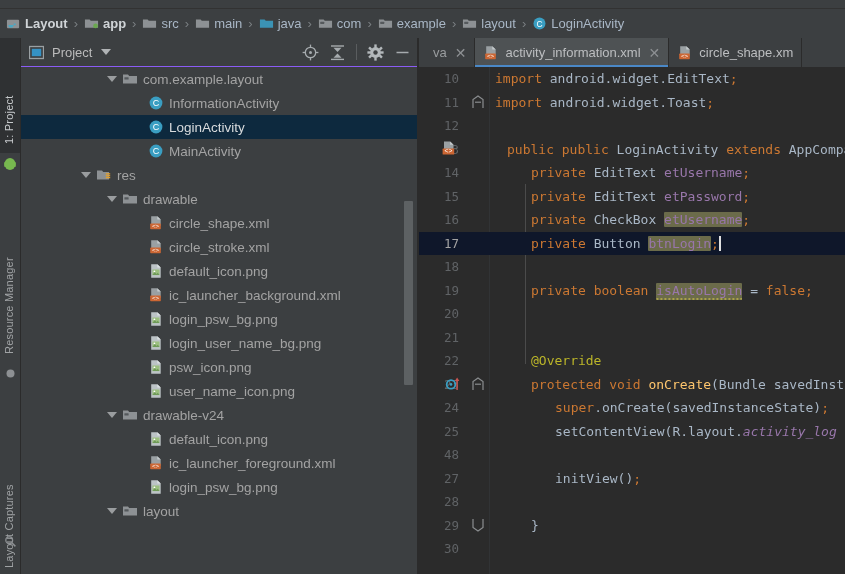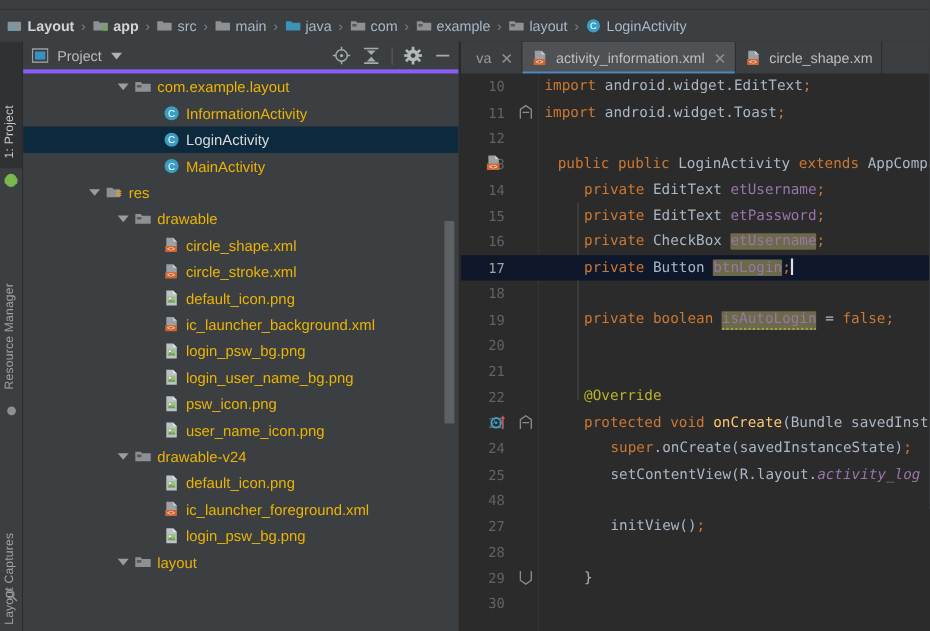--- a/index.html
+++ b/index.html
@@ -81,21 +81,21 @@
     width: 396px; height: 536px;
     background: #3c3f41;
     box-sizing: border-box;
     overflow: hidden;
   }
   .panel-header {
     position: relative;
     height: 29px; width: 100%;
     background: #3c3f41;
     display: flex; align-items: center;
-    border-bottom: 4px solid #8b5cf6;
+    border-bottom: 1px solid #8b5cf6;
     box-sizing: border-box;
   }
   .panel-title {
     color: #bbbbbb; font-size: 13px; margin-left: 8px;
   }
   .panel-header-icons {
     margin-left: auto; display: flex; align-items: center; gap: 10px;
     padding-right: 6px;
   }
   .hdr-divider {
@@ -130,21 +130,21 @@
   }
   .tree-row .arrow {
     width: 0; height: 0;
     border-left: 5px solid transparent;
     border-right: 5px solid transparent;
     border-top: 6px solid #9a9d9f;
     margin-right: 5px;
     flex: 0 0 auto;
   }
   .tree-row .arrow-spacer { width: 15px; flex: 0 0 auto; }
-  .tree-row .label { margin-left: 5px; color: #eab308; }
+  .tree-row .label { margin-left: 5px; color: #a3a3a3; }
   .tree-row.selected .label { color: #d8dbdd; }
 
   
   .panel-scroll {
     position: absolute; right: 4px; top: 163px;
     width: 9px; height: 184px;
     background: #5d6163;
     border-radius: 1px;
   }
 

